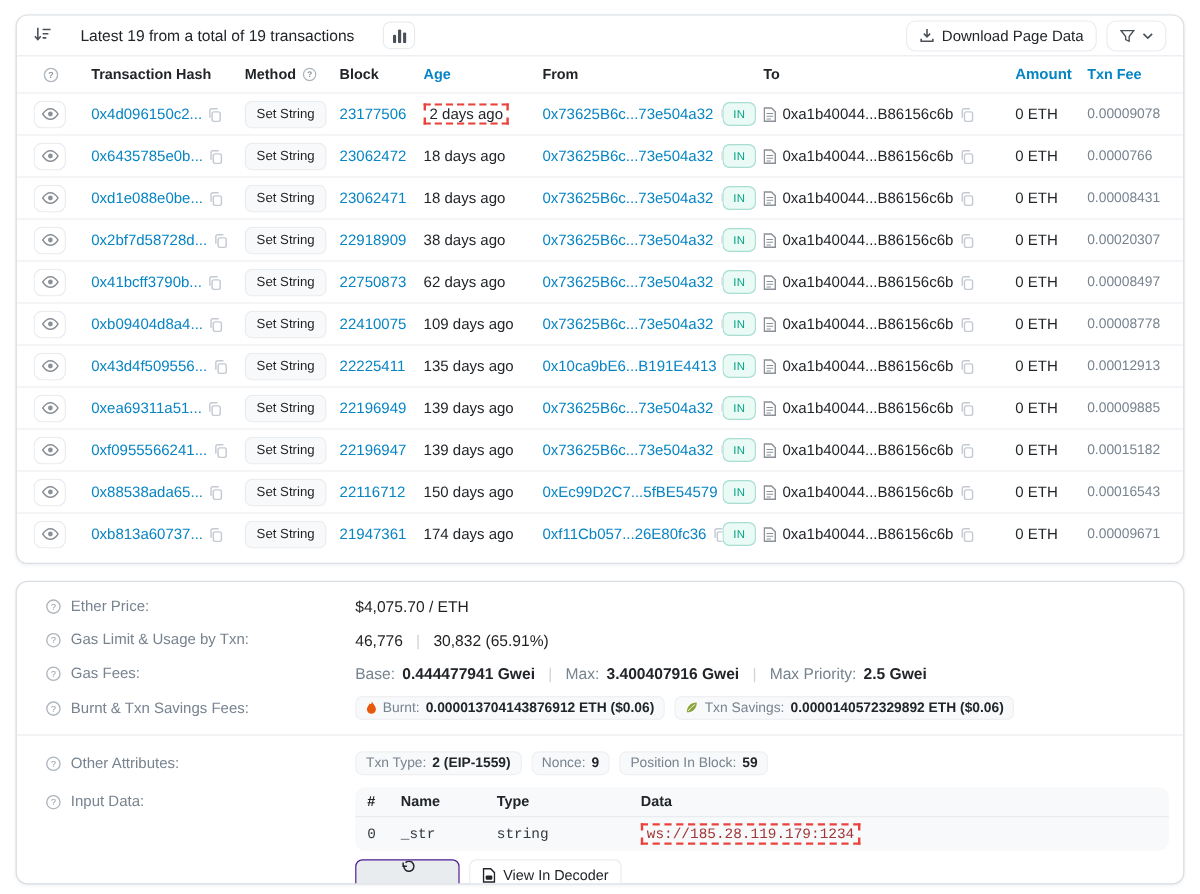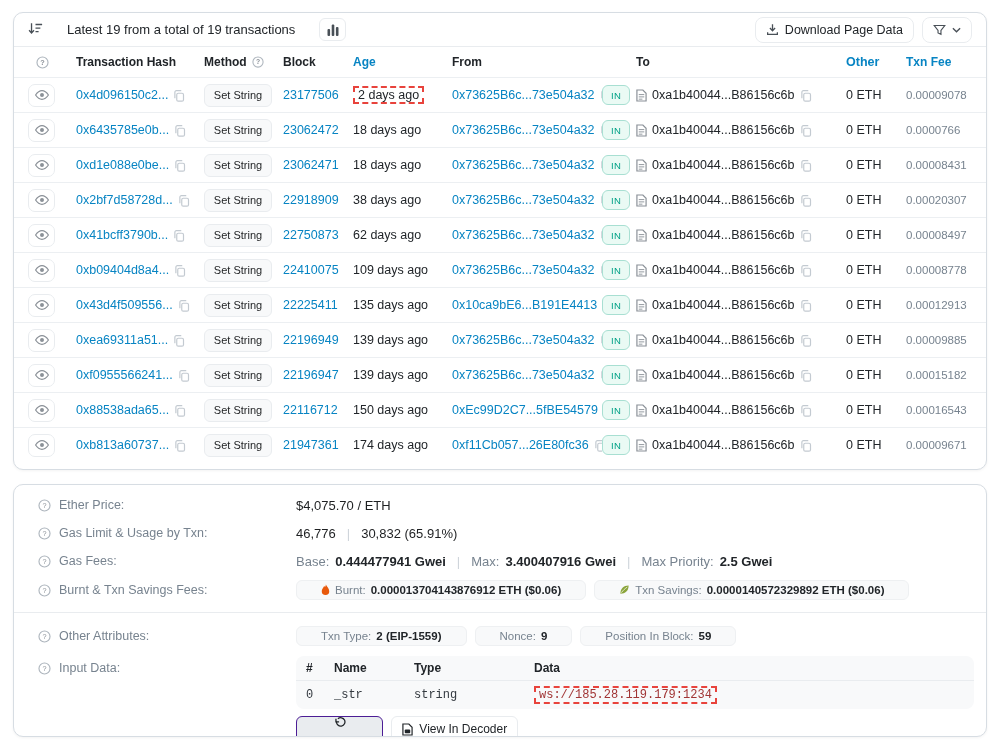--- a/index.html
+++ b/index.html
@@ -36,21 +36,21 @@
   .annotated { border:2px dashed #e8433c; padding:0 3px; }
 
   
   .detail-row { display:flex; align-items:center; min-height:28px; padding:0 24px; }
   .detail-label { width:258px; min-width:258px; color:#77838f; display:flex; gap:8px; align-items:center; font-size:12.5px; }
   .detail-value { font-size:13px; color:#1e2022; display:flex; align-items:center; gap:6px; flex-wrap:nowrap; white-space:nowrap; }
   .pipe { color:#ced4da; padding:0 5px; }
   .glabel { color:#77838f; }
   .gval { font-weight:bold; color:#212529; }
   .divider { border-top:1px solid #e9ecef; margin:7px 0; }
-  .badge-pill { display:inline-flex; align-items:flex-start; gap:5px; background:#f8f9fa; border:1px solid #eef0f2; border-radius:6px; padding:3px 24px; font-size:11.5px; color:#77838f; white-space:nowrap; }
+  .badge-pill { display:inline-flex; align-items:flex-start; gap:5px; background:#f8f9fa; border:1px solid #eef0f2; border-radius:6px; padding:3px 8px; font-size:11.5px; color:#77838f; white-space:nowrap; }
   .badge-pill b { color:#212529; }
   .input-wrap { flex:1; }
   .io-table { width:678px; background:#f8f9fa; border-radius:8px; font-size:12px; }
   .io-row { display:grid; grid-template-columns:28px 80px 120px 1fr; padding:5px 10px; align-items:center; }
   .io-head { font-weight:bold; color:#212529; border-bottom:1px solid #e9ecef; }
   .mono { font-family:"Liberation Mono","DejaVu Sans Mono",monospace; font-size:12px; color:#343a40; }
   .io-data-val { font-family:"Liberation Mono","DejaVu Sans Mono",monospace; font-size:12px; color:#a13535; border:2px dashed #e8433c; padding:0 3px; display:inline-block; }
   .io-buttons { display:flex; gap:8px; margin-top:7px; }
   .btn-gray { display:inline-flex; align-items:center; gap:6px; background:#e9ecef; border:1px solid #4c1d95; border-radius:6px; height:26px; padding:0 10px; font-size:12px; color:#212529; cursor:pointer;flex-direction:column; }
   .btn-white { display:inline-flex; align-items:center; gap:6px; background:#fff; border:1px solid #e9ecef; border-radius:6px; height:26px; padding:0 10px; font-size:12px; color:#212529; cursor:pointer; }
@@ -109,21 +109,21 @@
       <svg width="12" height="12" viewBox="0 0 16 16">
           <circle cx="8" cy="8" r="6.8" fill="none" stroke="#adb5bd" stroke-width="1.4"></circle>
           <text x="8" y="11" font-size="9" text-anchor="middle" fill="#8a9097" font-family="Liberation Sans">?</text>
         </svg>
     </span>
     <span class="cell c-block">Block</span>
     <span class="cell c-age blue">Age</span>
     <span class="cell">From</span>
     <span class="cell"></span>
     <span class="cell">To</span>
-    <span class="cell c-amount blue" style="font-weight:bold;">Other</span>
+    <span class="cell c-amount blue" style="font-weight:bold;">Amount</span>
     <span class="cell blue">Txn Fee</span>
   </div>
 
   <div id="tbody">
   <div class="tgrid trow">
     <span class="cell">
       <button class="eye-btn">
         <svg width="14" height="10" viewBox="0 0 24 16">
               <path d="M1 8 C5 2 9 0.5 12 0.5 C15 0.5 19 2 23 8 C19 14 15 15.5 12 15.5 C9 15.5 5 14 1 8 Z" fill="none" stroke="#8a9097" stroke-width="2"></path>
               <circle cx="12" cy="8" r="3.4" fill="#8a9097"></circle>

